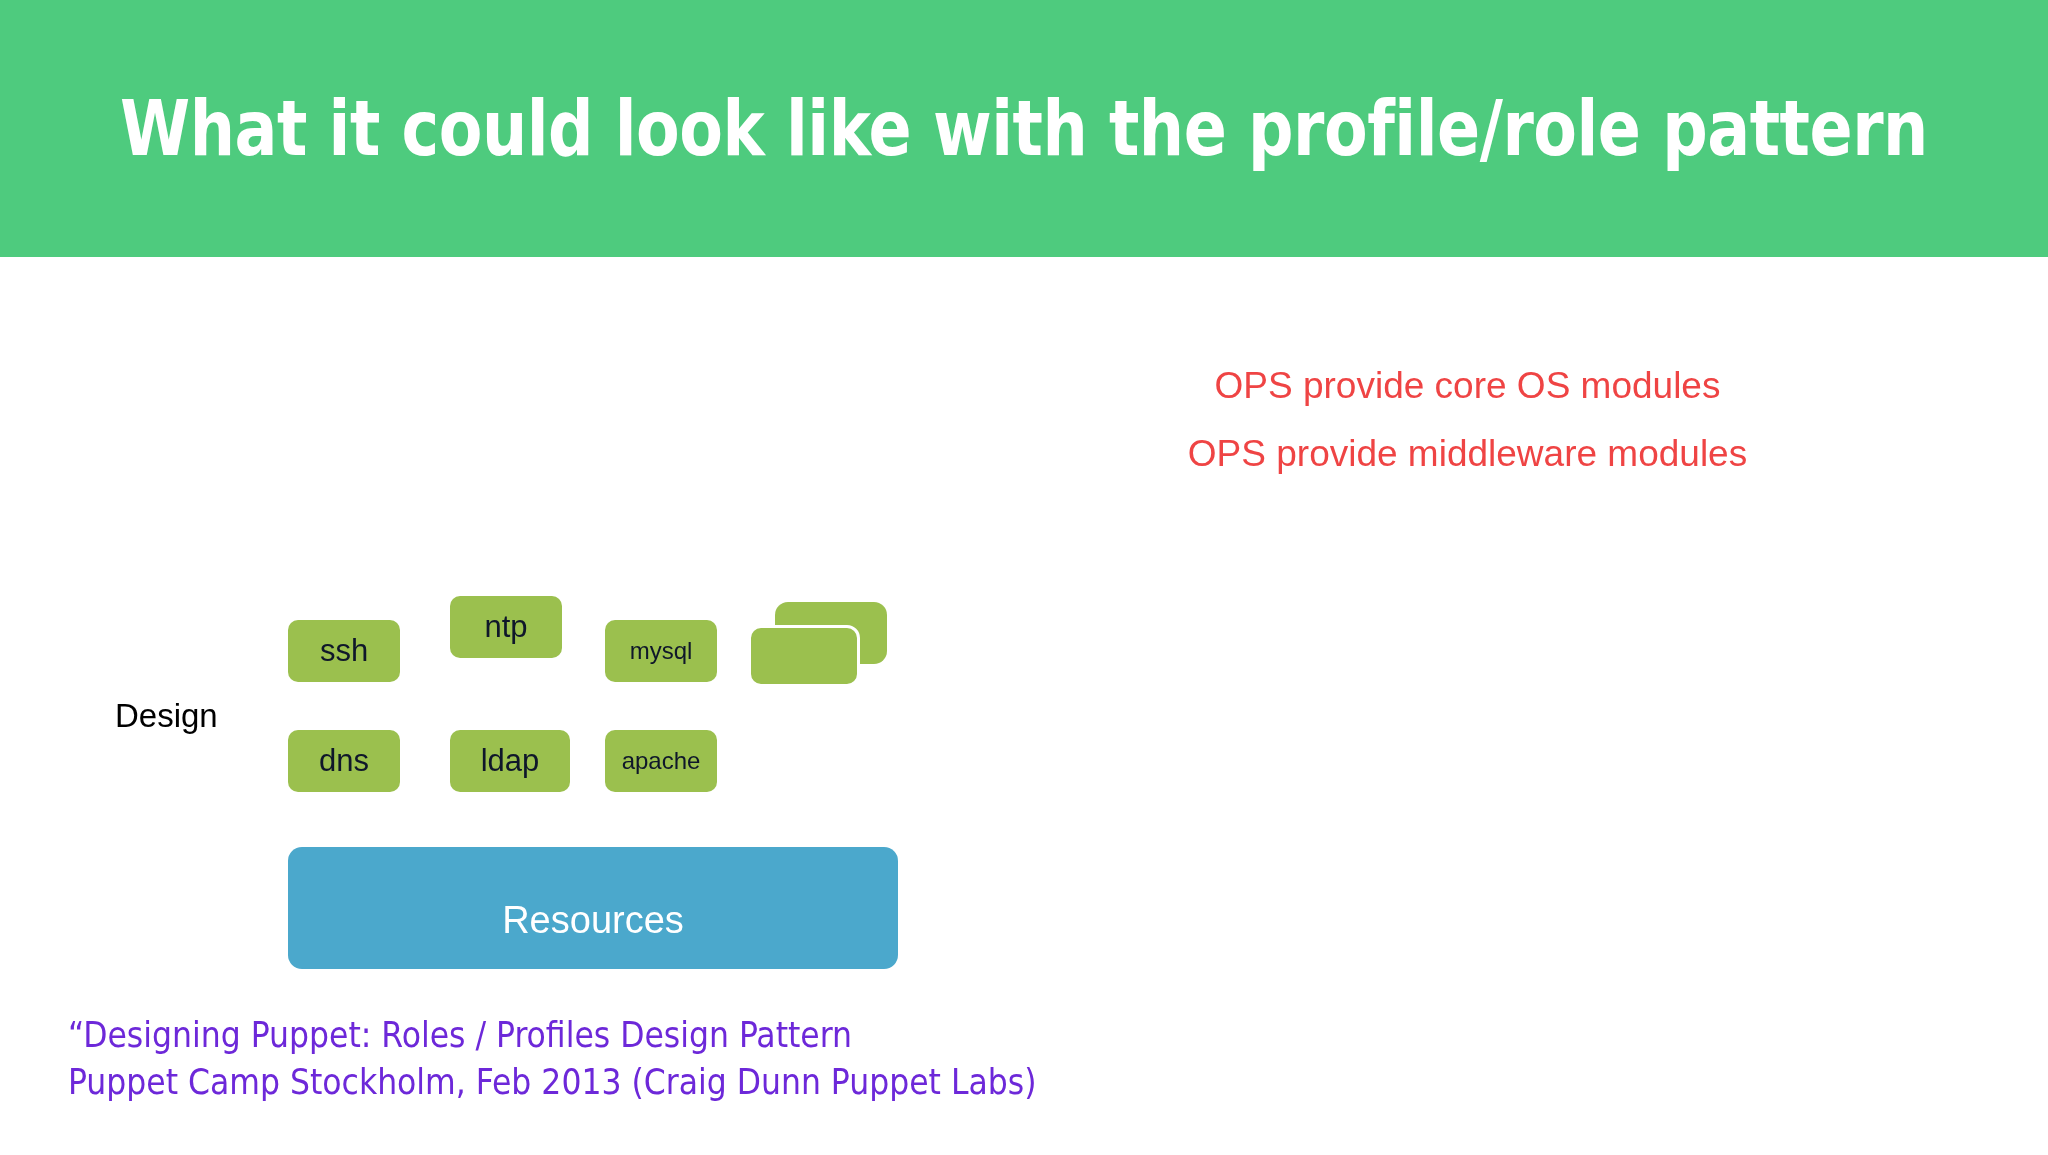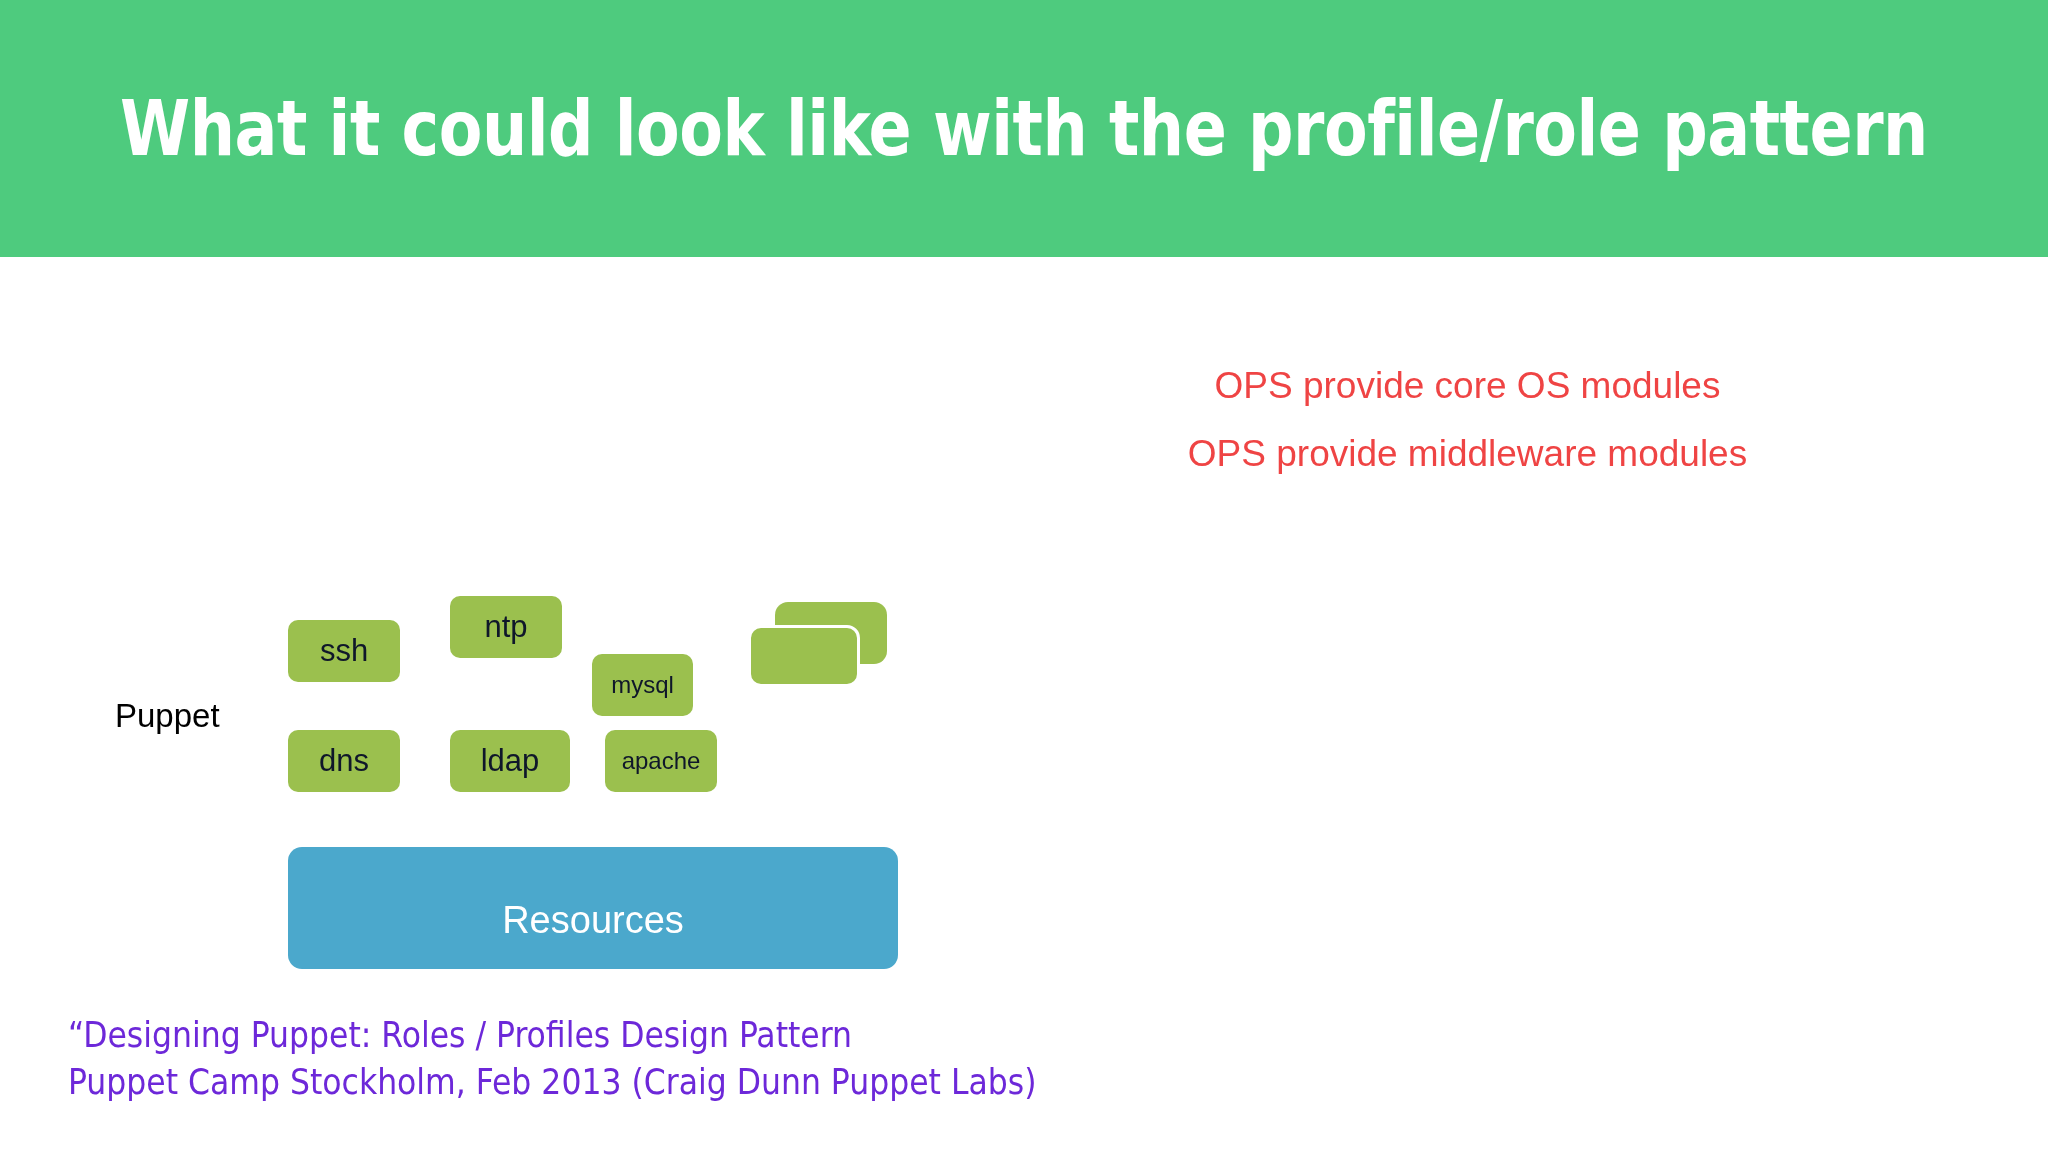--- a/index.html
+++ b/index.html
@@ -153,25 +153,25 @@
 <div id="slide">
 
   <div id="header-band"></div>
   <div id="slide-title">What it could look like with the profile/role pattern</div>
 
   <div id="ops-notes">
     <span class="note-line">OPS provide core OS modules</span>
     <span class="note-line">OPS provide middleware modules</span>
   </div>
 
-  <div id="modules-label">Puppet</div>
+  <div id="modules-label">Design</div>
 
   <div class="module-box size-lg" style="left:288px; top:620px; width:112px; height:62px;">ssh</div>
   <div class="module-box size-lg" style="left:450px; top:596px; width:112px; height:62px;">ntp</div>
-  <div class="module-box size-sm" style="left:592px; top:620px; width:101px; height:62px;margin-top:34px;">mysql</div>
+  <div class="module-box size-sm" style="left:605px; top:620px; width:112px; height:62px;">mysql</div>
 
   <div class="stack-box stack-back"></div>
   <div class="stack-box stack-front"></div>
 
   <div class="module-box size-lg" style="left:288px; top:730px; width:112px; height:62px;">dns</div>
   <div class="module-box size-lg" style="left:450px; top:730px; width:120px; height:62px;">ldap</div>
   <div class="module-box size-sm" style="left:605px; top:730px; width:112px; height:62px;">apache</div>
 
   <div id="resources-box">
     <span id="resources-label">Resources</span>

